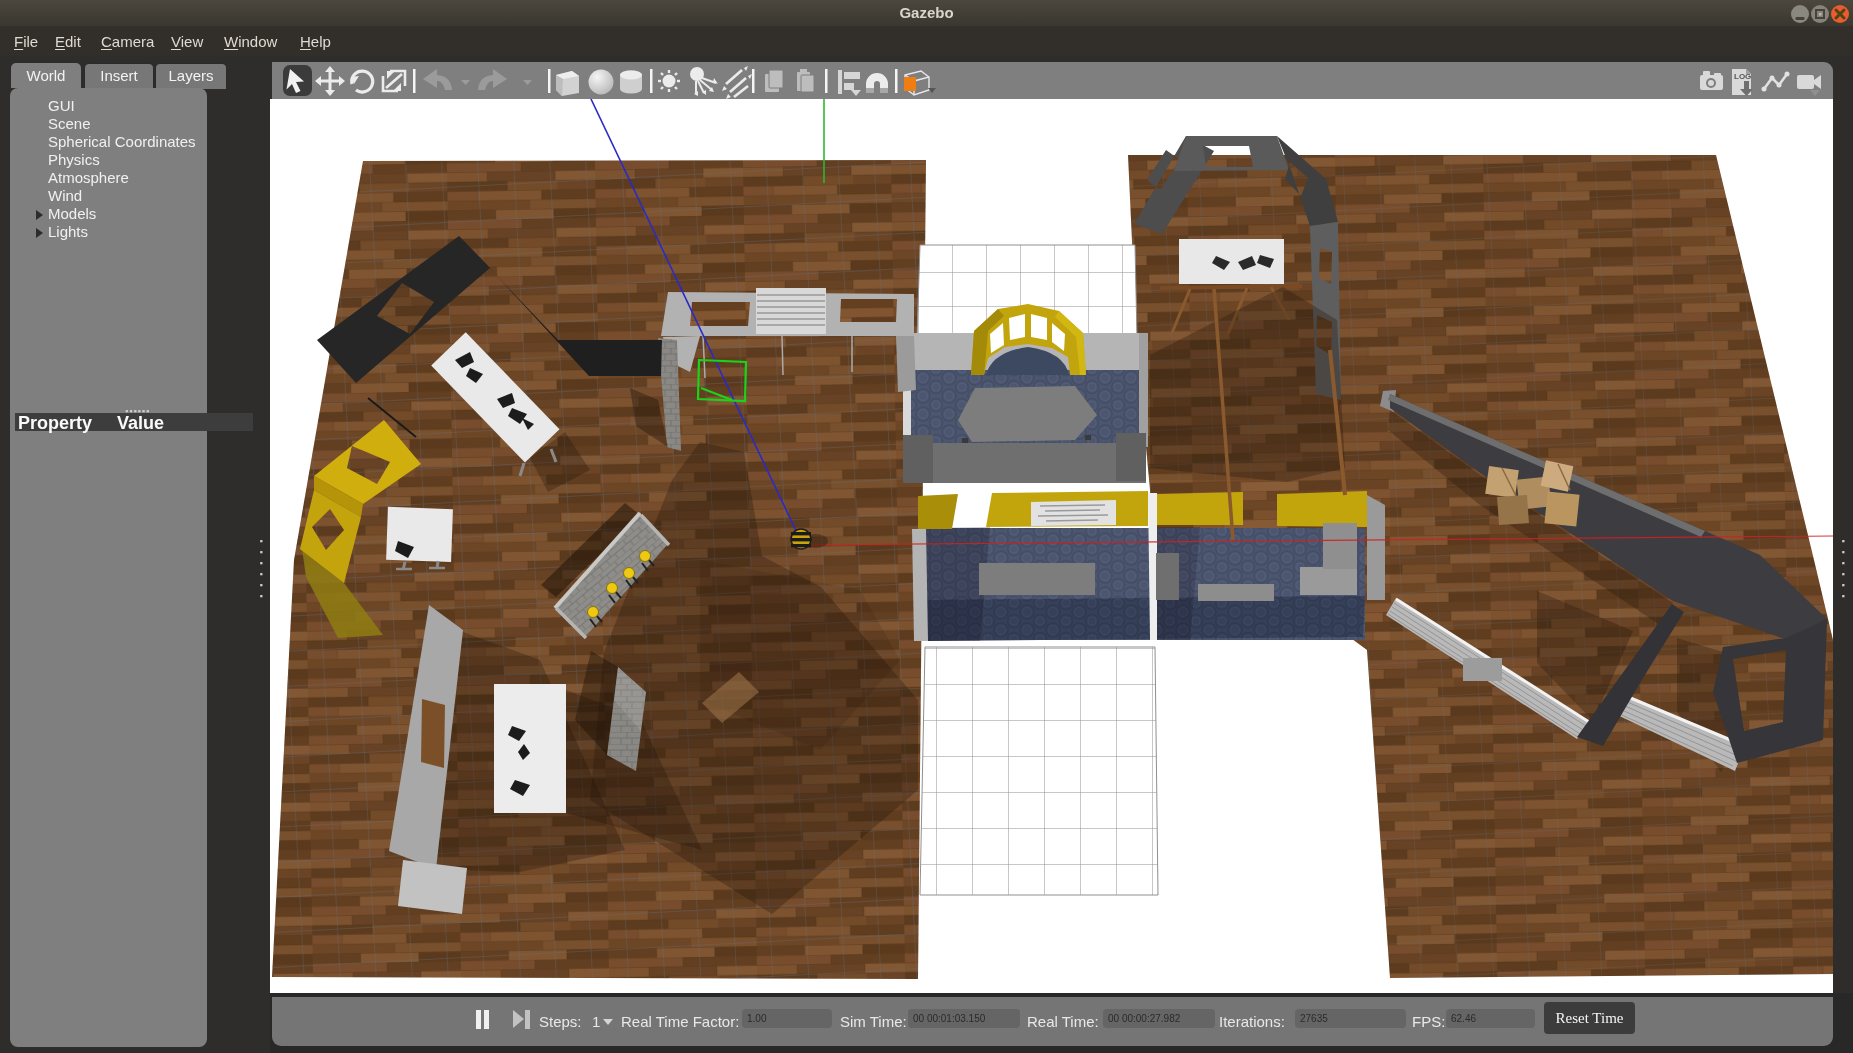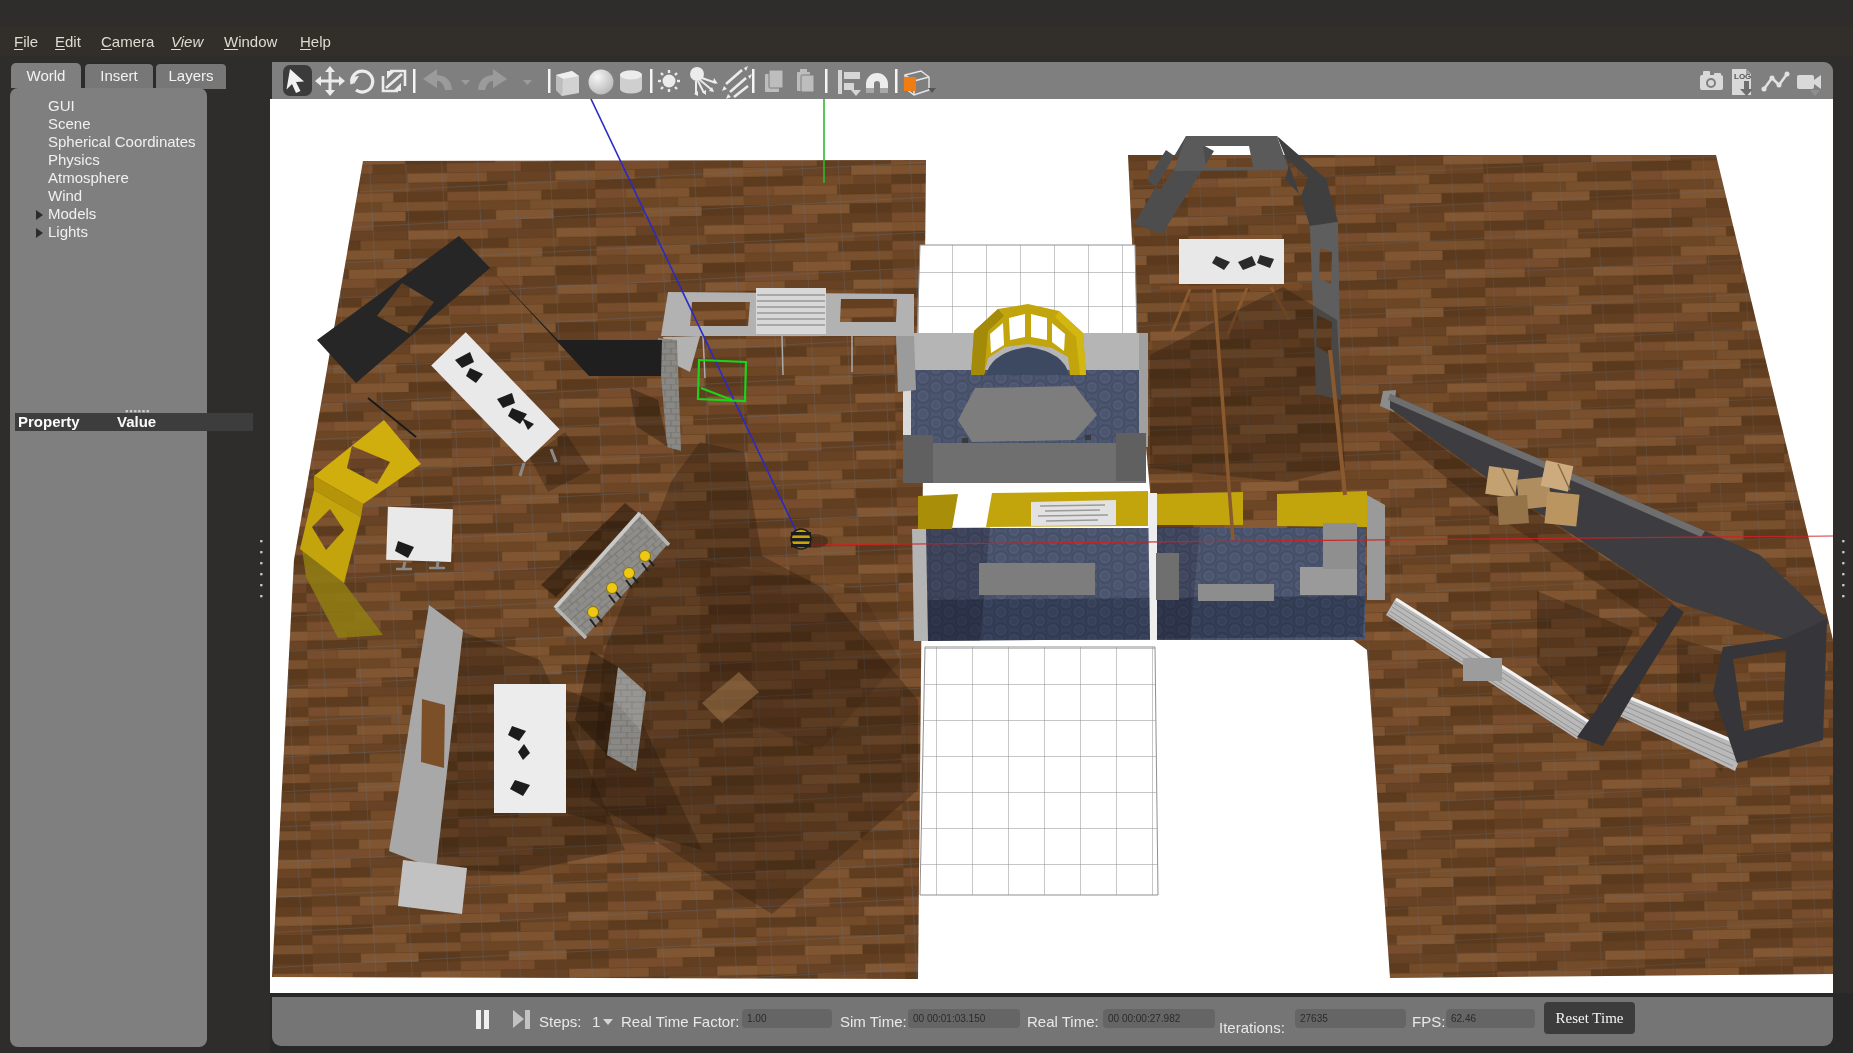--- a/index.html
+++ b/index.html
@@ -7,36 +7,52 @@
 #title{position:absolute;left:0;top:0;width:100%;text-align:center;line-height:26px;font-size:15px;font-weight:bold;color:#dad6cc;}
 .wbtn{position:absolute;top:5px;width:18px;height:18px;border-radius:50%;}
 #menubar{position:absolute;left:0;top:26px;width:1853px;height:30px;background:#322f2b;}
 .mitem{position:absolute;top:0;height:30px;line-height:31px;font-size:15px;color:#dfdbd2;}
 .mitem u{text-decoration:underline;text-underline-offset:2px;}
 #leftbg{position:absolute;left:0;top:56px;width:270px;height:997px;background:#2e2d2b;}
 #panel{position:absolute;left:10px;top:88px;width:197px;height:959px;background:#7f7f7f;border-radius:8px;}
 .tab{position:absolute;top:63px;height:25px;border-radius:5px 5px 0 0;font-size:15px;color:#f2f2f2;text-align:center;line-height:26px;}
 .tree{position:absolute;left:38px;font-size:15px;color:#f0f0f0;}
 .tri{position:absolute;left:26px;width:0;height:0;border-left:7px solid #2c2c2c;border-top:5px solid transparent;border-bottom:5px solid transparent;}
-#prophdr{position:absolute;left:15px;top:413px;width:238px;height:18px;background:#3d3d3d;color:#fafafa;font-size:15px;font-weight:bold;}
+#prophdr{position:absolute;left:15px;top:413px;width:238px;height:18px;background:#3d3d3d;color:#fafafa;font-size:18px;font-weight:bold;}
 #toolbar{position:absolute;left:272px;top:62px;width:1561px;height:37px;background:#7f7f7f;border-radius:0 9px 0 0;}
 #botdark{position:absolute;left:270px;top:993px;width:1583px;height:60px;background:#282828;}
 #bottombar{position:absolute;left:272px;top:997px;width:1561px;height:49px;background:#757575;border-radius:0 0 9px 9px;}
 .blab{position:absolute;top:0;height:49px;line-height:49px;font-size:15px;color:#e8e8e8;}
 .bbox{position:absolute;top:12px;height:19px;background:#656565;border-radius:4px;font-size:10px;color:#2b2b2b;line-height:19px;padding-left:5px;white-space:nowrap;overflow:hidden;}
 #scene{position:absolute;left:270px;top:99px;}
 .dots{position:absolute;color:#cfcfcf;font-size:9px;letter-spacing:1px;}
 </style></head>
 <body>
 <div id="win">
+  <div id="titlebar">
+      <div id="title">Gazebo</div>
+    <div class="wbtn" style="left:1791px;background:#8b897f;"><svg width="18" height="18">
+          <rect x="4.5" y="12" width="9" height="3" fill="#46433a" rx="1"></rect>
+        </svg></div>
+    <div class="wbtn" style="left:1811px;background:#85837a;"><svg width="18" height="18">
+          <rect x="5" y="5" width="8" height="8" fill="none" stroke="#46433a" stroke-width="2"></rect>
+          <rect x="8" y="8" width="2.5" height="2.5" fill="#b9b7ae"></rect>
+        </svg></div>
+    <div class="wbtn" style="left:1831px;background:#ea5b2d;"><svg width="18" height="18">
+          <g stroke="#4e4517" stroke-width="3" stroke-linecap="round">
+            <line x1="5" y1="5" x2="13" y2="13"></line>
+            <line x1="13" y1="5" x2="5" y2="13"></line>
+          </g>
+        </svg></div>
+  </div>
   <div id="menubar">
     <div class="mitem" style="left:14px;"><u>F</u>ile</div>
     <div class="mitem" style="left:55px;"><u>E</u>dit</div>
     <div class="mitem" style="left:101px;"><u>C</u>amera</div>
-    <div class="mitem" style="left:171px;font-style:italic;"><u>V</u>iew</div>
+    <div class="mitem" style="left:171px;"><u>V</u>iew</div>
     <div class="mitem" style="left:224px;"><u>W</u>indow</div>
     <div class="mitem" style="left:300px;"><u>H</u>elp</div>
   </div>
   <div id="leftbg"></div>
   <div class="tab" style="left:11px;width:70px;background:#7f7f7f;">World</div>
   <div class="tab" style="left:84px;width:68px;background:#777777;border:1px solid #2a2a2a;border-bottom:none;line-height:24px;">Insert</div>
   <div class="tab" style="left:155px;width:70px;background:#777777;border:1px solid #2a2a2a;border-bottom:none;line-height:24px;">Layers</div>
   <div id="panel">
     <div class="tree" style="top:9px;">GUI</div>
     <div class="tree" style="top:27px;">Scene</div>
@@ -176,21 +192,21 @@
     <div style="position:absolute;left:253px;top:13px;width:5px;height:19px;background:#c2c2c2;"></div>
     <div class="blab" style="left:267px;">Steps:</div>
     <div class="blab" style="left:320px;">1</div>
     <div style="position:absolute;left:331px;top:22px;width:0;height:0;border-top:6px solid #d5d5d5;border-left:5px solid transparent;border-right:5px solid transparent;"></div>
     <div class="blab" style="left:349px;">Real Time Factor:</div>
     <div class="bbox" style="left:470px;width:85px;">1.00</div>
     <div class="blab" style="left:568px;">Sim Time:</div>
     <div class="bbox" style="left:636px;width:107px;">00 00:01:03.150</div>
     <div class="blab" style="left:755px;">Real Time:</div>
     <div class="bbox" style="left:831px;width:107px;">00 00:00:27.982</div>
-    <div class="blab" style="left:947px;margin-top:6px;">Iterations:</div>
+    <div class="blab" style="left:947px;">Iterations:</div>
     <div class="bbox" style="left:1023px;width:106px;">27635</div>
     <div class="blab" style="left:1140px;">FPS:</div>
     <div class="bbox" style="left:1174px;width:84px;">62.46</div>
     <div style="position:absolute;left:1272px;top:5px;width:91px;height:32px;background:#3c3c3c;border-radius:4px;color:#f5f5f5;font-size:15px;text-align:center;line-height:32px;font-family:Liberation Serif, serif;">Reset Time</div>
   </div>
   <svg id="scene" width="1563" height="894" viewBox="270 99 1563 894">
   <defs>
     <pattern id="wood" width="148" height="57" patternUnits="userSpaceOnUse" patternTransform="rotate(-1)">
       <rect width="148" height="57" fill="#744a28"></rect>
       <rect x="0" y="0" width="74" height="9.5" fill="#7f5230"></rect>

